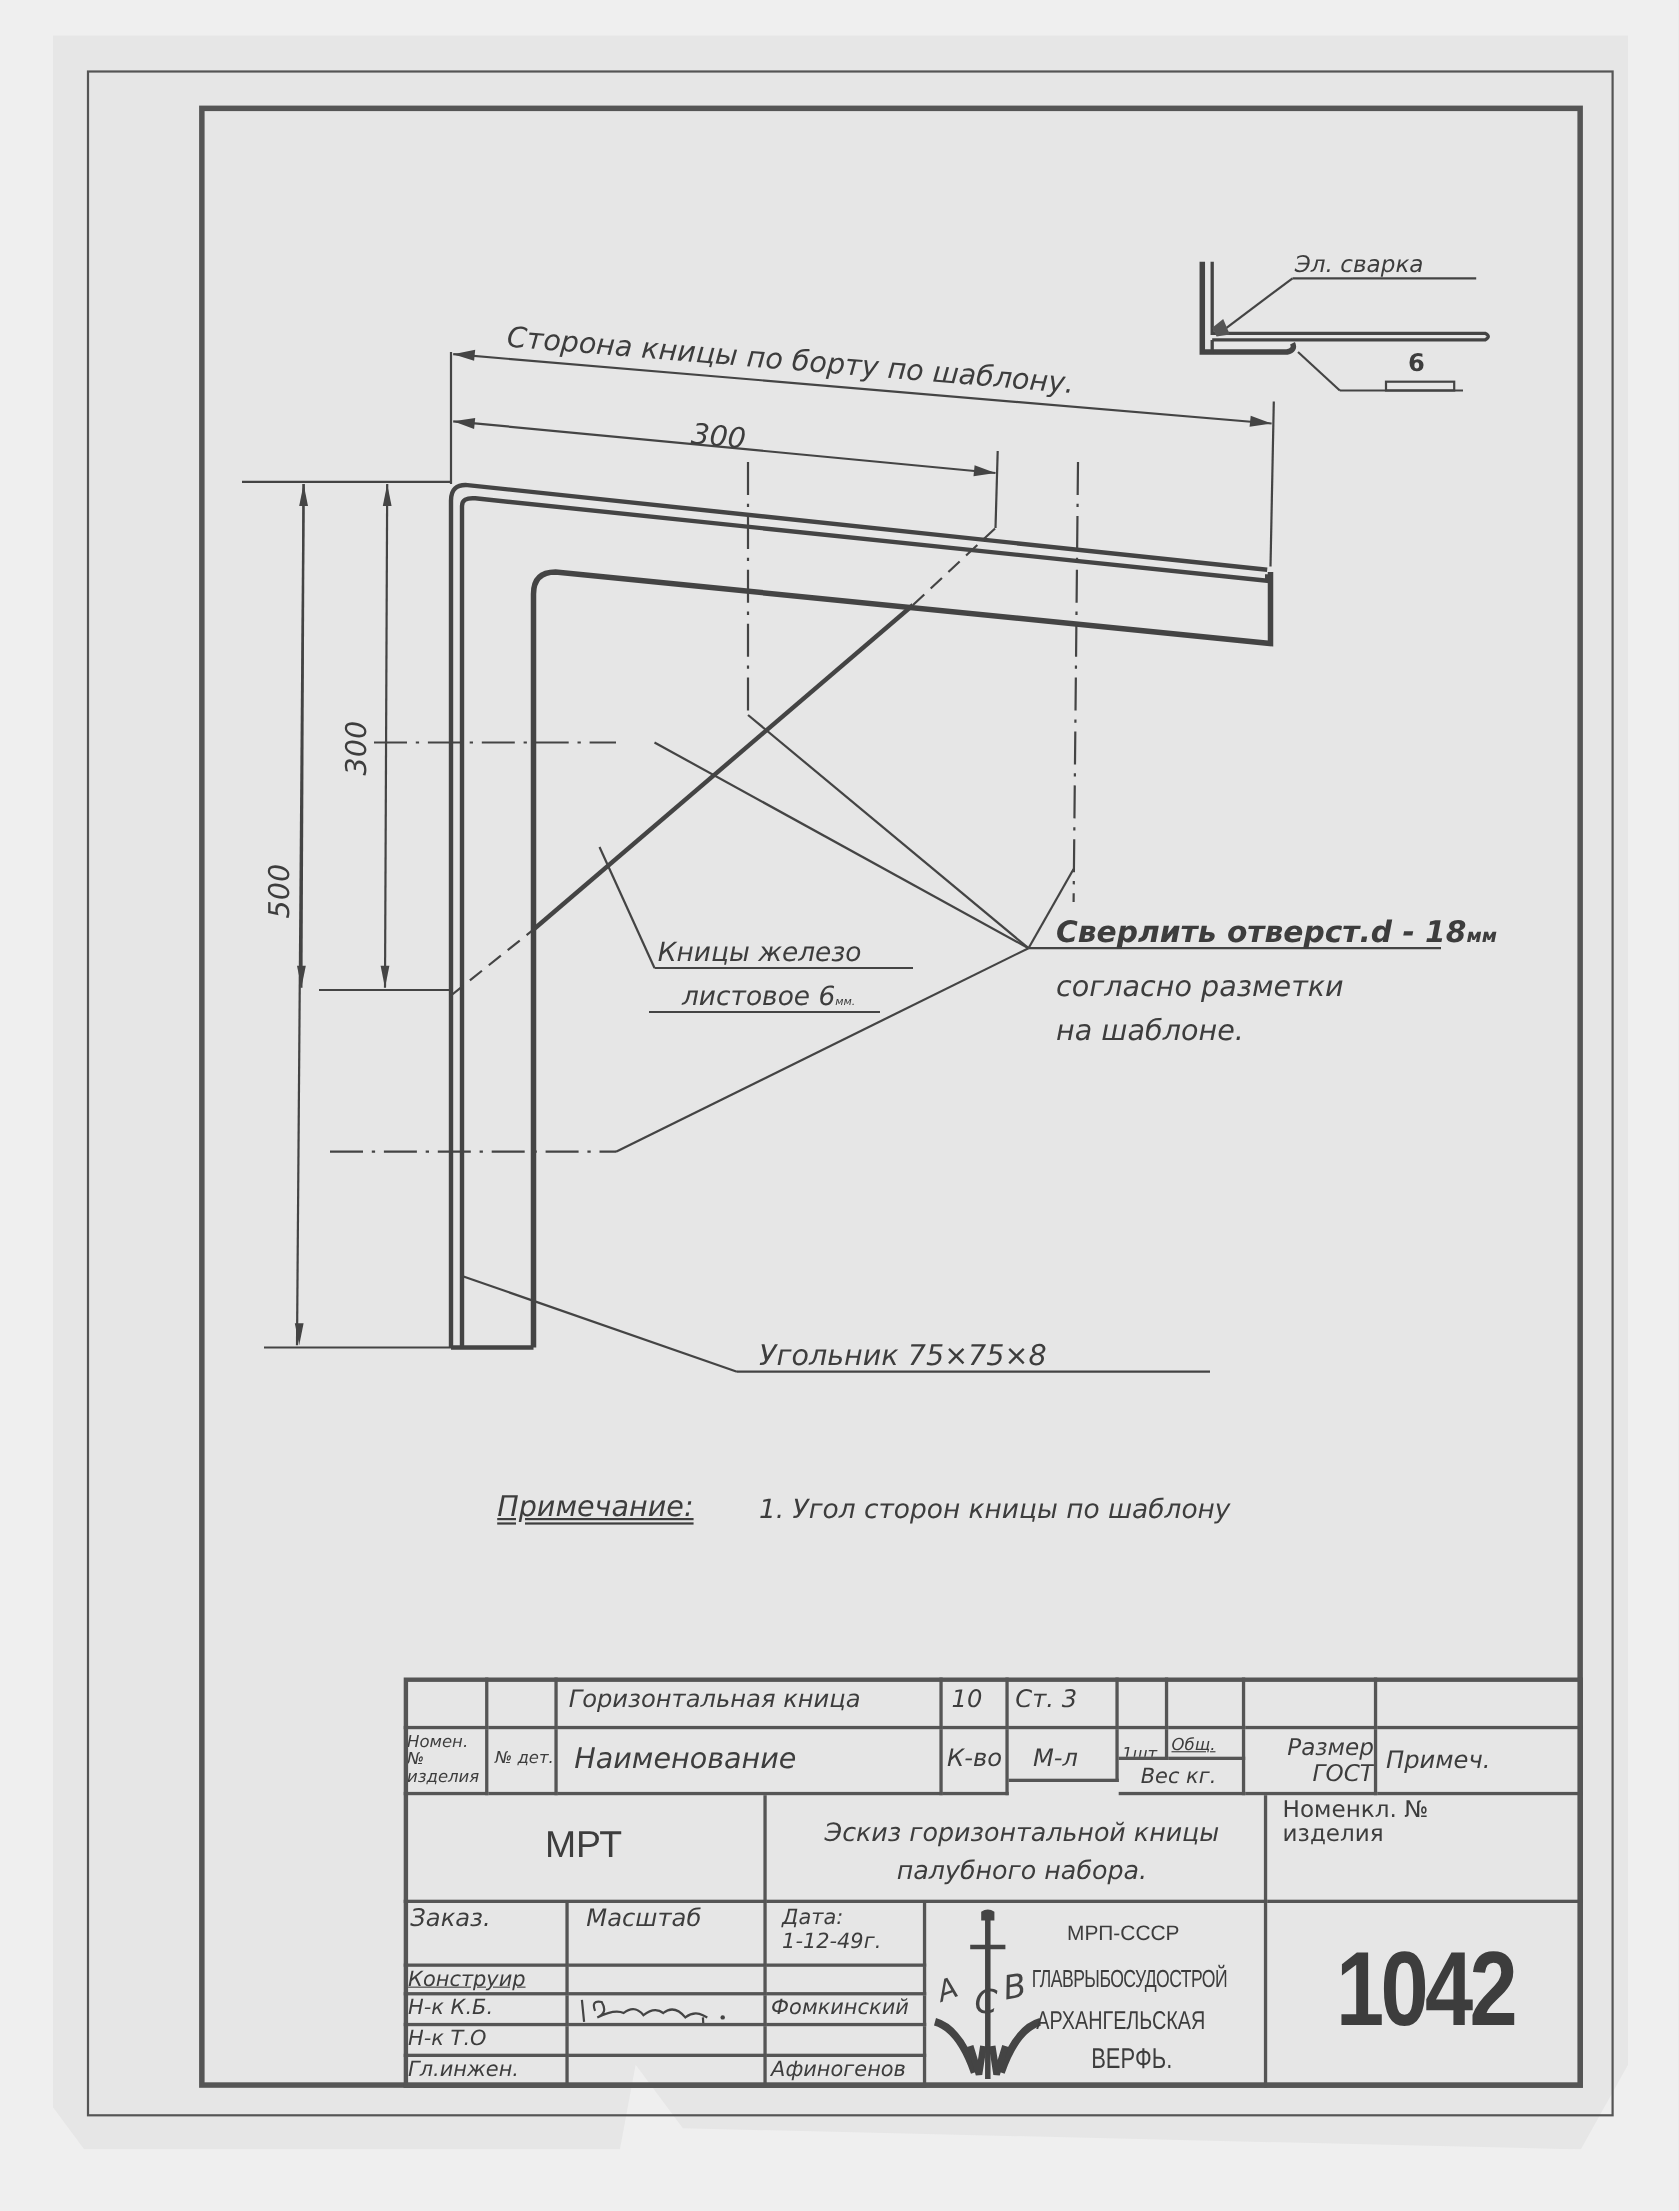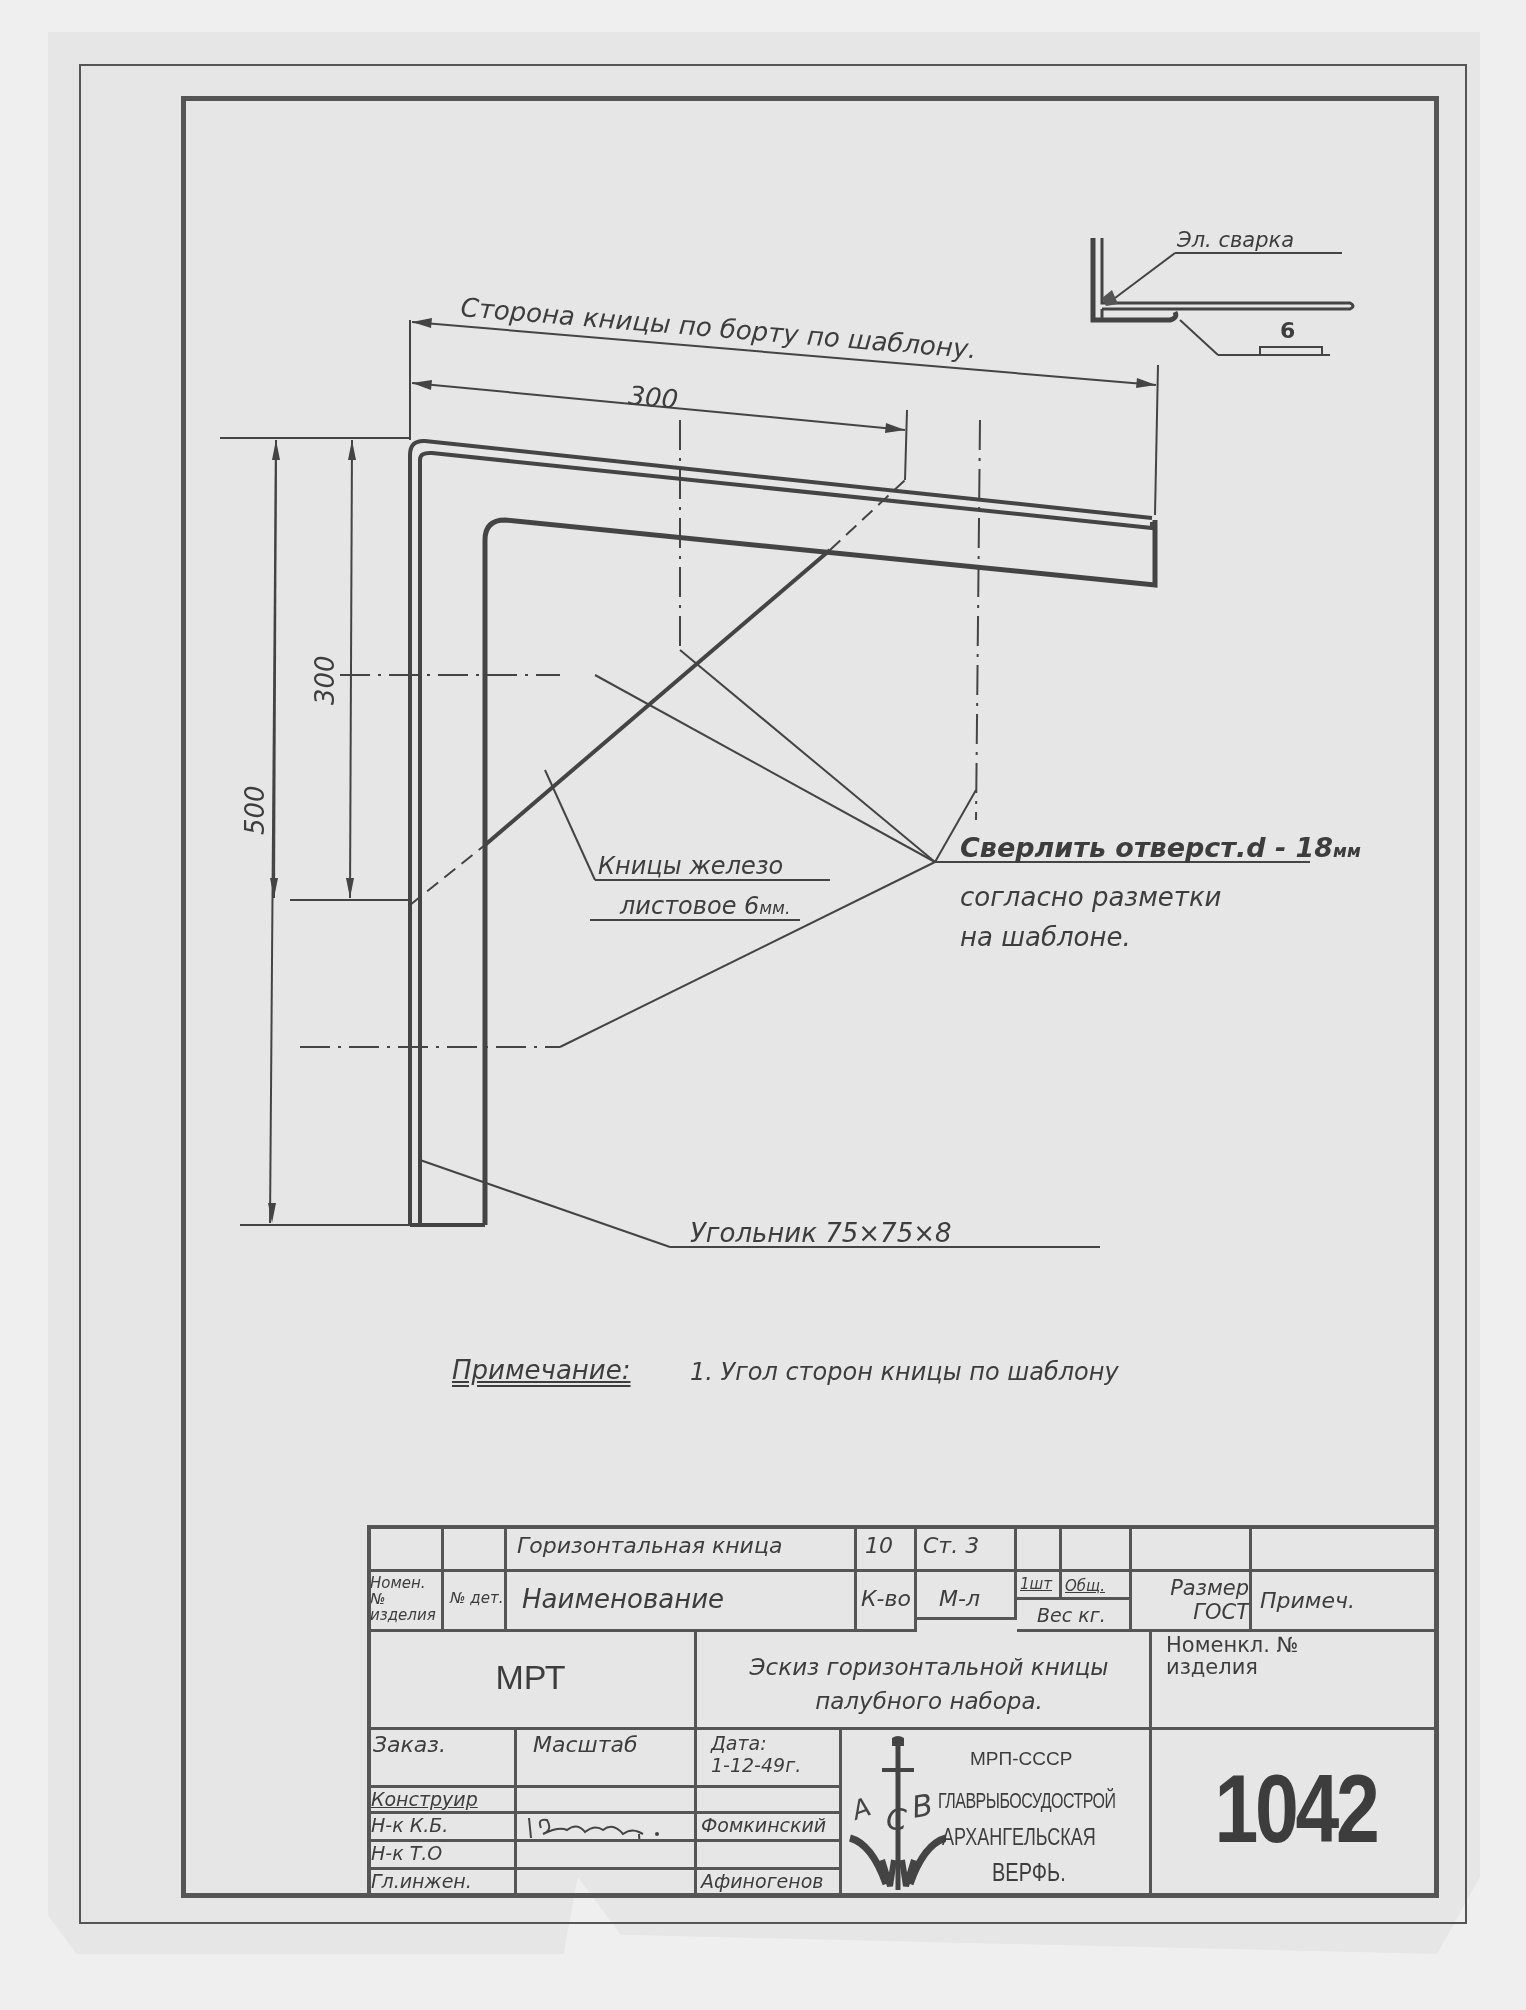--- a/index.html
+++ b/index.html
@@ -123,21 +123,21 @@
 <div class="txt" style="left:462px; top:292px; font-size:26px; transform:rotate(4.7deg); transform-origin:left top;">Сторона кницы по борту по шаблону.</div>
 <div class="txt" style="left:630px; top:380px; font-size:26px; transform:rotate(5.5deg); transform-origin:left top;">300</div>
 <div class="txt" style="left:310px; top:705px; font-size:26px; transform:rotate(-90deg); transform-origin:left top;">300</div>
 <div class="txt" style="left:240px; top:835px; font-size:26px; transform:rotate(-90deg); transform-origin:left top;">500</div>
 
 <div class="txt" style="left:1177px; top:228px; font-size:21px;">Эл. сварка</div>
 <div class="txt" style="left:1280px; top:318px; font-size:22px; font-style:normal; font-weight:bold;">6</div>
 
 <div class="txt" style="left:598px; top:852px; font-size:24px;">Кницы железо</div>
 <div class="txt" style="left:620px; top:892px; font-size:24px;">
-  <span>листовое 6</span><span style="font-size:17px;">мм.</span>
+  <span>листовое 6</span><span style="font-size:10px;">мм.</span>
 </div>
 
 <div class="txt" style="left:960px; top:832px; font-size:27px; font-weight:bold;">
   <span>Сверлить отверст.d - 18</span><span style="font-size:17px;">мм</span>
 </div>
 <div class="txt" style="left:960px; top:882px; font-size:26px;">согласно разметки</div>
 <div class="txt" style="left:960px; top:922px; font-size:26px;">на шаблоне.</div>
 
 <div class="txt" style="left:690px; top:1218px; font-size:26px;">Угольник 75×75×8</div>
 
@@ -154,21 +154,21 @@
   <div class="cell" style="left:650px; top:0; width:45px; height:47px;"></div>
   <div class="cell" style="left:695px; top:0; width:70px; height:47px;"></div>
   <div class="cell" style="left:765px; top:0; width:120px; height:47px;"></div>
   <div class="cell" style="left:885px; top:0; width:187px; height:47px; border-right:none;"></div>
 
   <div class="cell sm" style="left:0; top:47px; width:77px; height:60px; padding:3px 0 0 3px;">Номен. № изделия</div>
   <div class="cell sm" style="left:77px; top:47px; width:63px; height:60px; padding:18px 0 0 6px;">№ дет.</div>
   <div class="cell lg" style="left:140px; top:47px; width:350px; height:60px; padding:12px 0 0 15px;">Наименование</div>
   <div class="cell md" style="left:490px; top:47px; width:60px; height:60px; padding:14px 0 0 4px;">К-во</div>
   <div class="cell md" style="left:550px; top:47px; width:100px; height:48px; padding:14px 0 0 22px;">М-л</div>
-  <div class="cell sm" style="left:650px; top:47px; width:45px; height:28px; padding:4px 0 0 3px; text-decoration:underline;">1шт</div>
+  <div class="cell sm" style="left:650px; top:47px; width:45px; height:28px; padding:14px 0 0 3px; text-decoration:underline;">1шт</div>
   <div class="cell sm" style="left:695px; top:47px; width:70px; height:28px; padding:6px 0 0 3px; text-decoration:underline;">Общ.</div>
   <div class="cell" style="left:650px; top:75px; width:115px; height:32px; padding:4px 0 0 20px; font-size:19px;">Вес кг.</div>
   <div class="cell" style="left:765px; top:47px; width:120px; height:60px; padding:4px 0 0 8px; font-size:21px; line-height:24px;text-align:right;">Размер ГОСТ</div>
   <div class="cell" style="left:885px; top:47px; width:187px; height:60px; padding:16px 0 0 8px; font-size:22px; border-right:none;">Примеч.</div>
 
   <div class="cell stamp" style="left:0; top:107px; width:330px; height:98px; padding:26px 0 0 0; text-align:center; font-size:34px;">МРТ</div>
   <div class="cell" style="left:330px; top:107px; width:455px; height:98px; padding:18px 0 0 12px; font-size:23px; line-height:34px; text-align:center;">
     <div>Эскиз горизонтальной кницы</div>
     <div>палубного набора.</div>
   </div>

